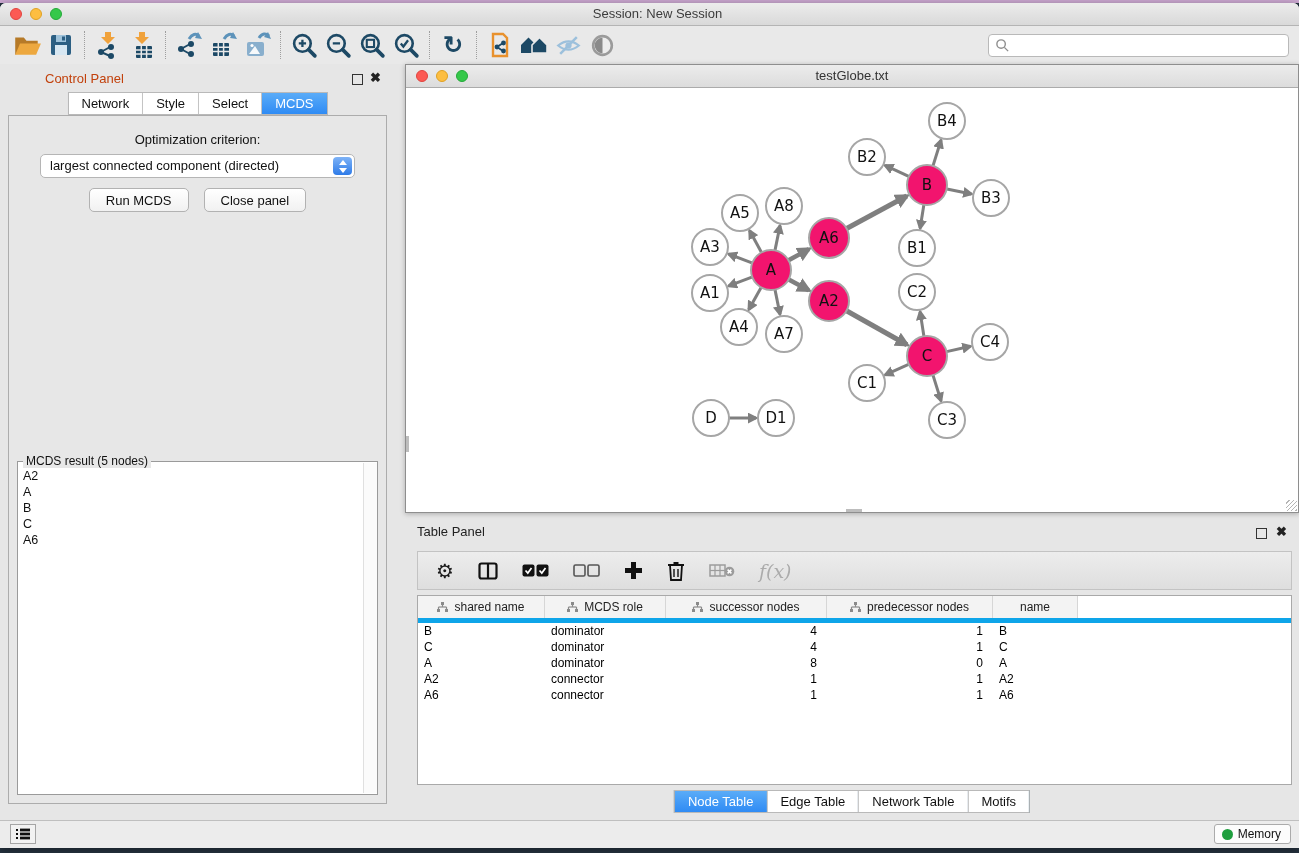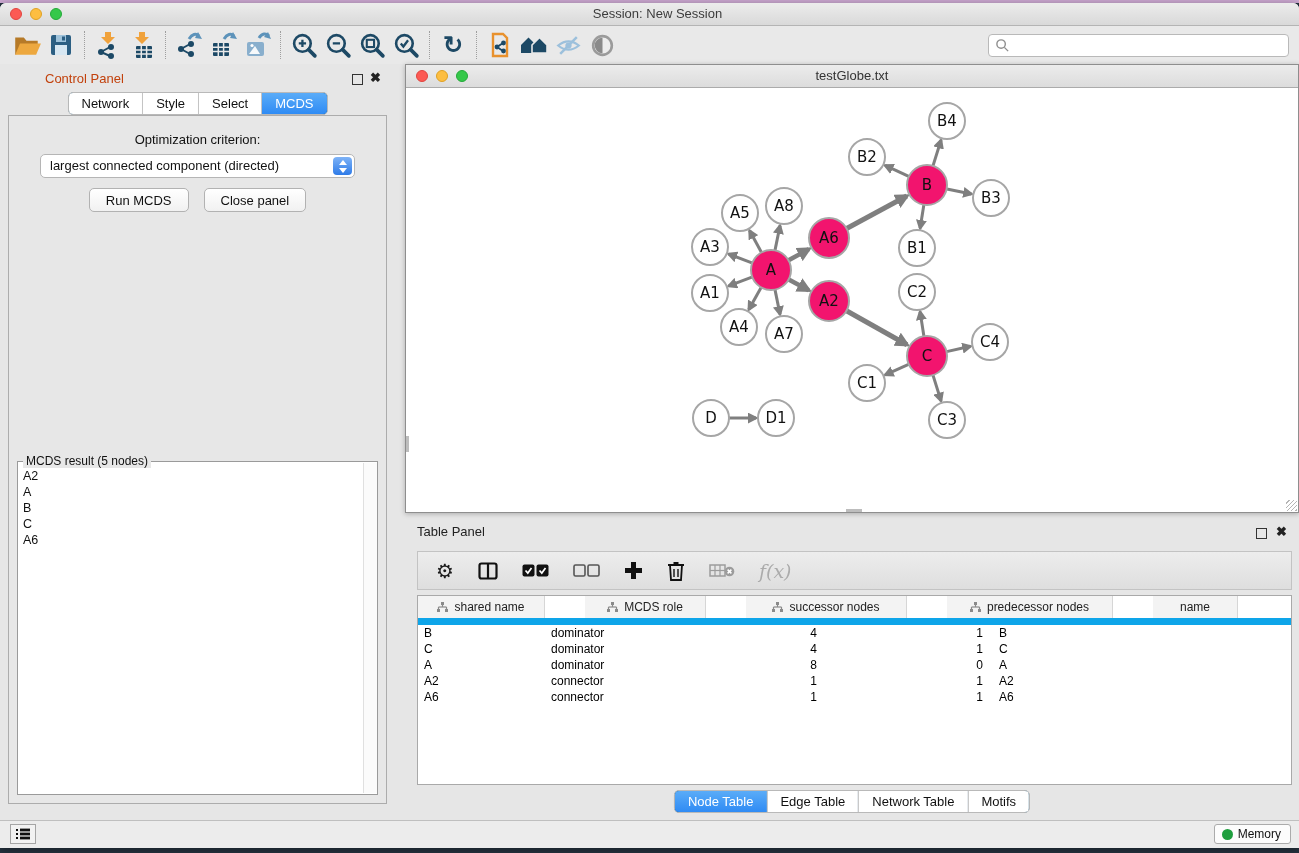--- a/index.html
+++ b/index.html
@@ -32,21 +32,21 @@
   .search input{border:none;outline:none;flex:1;height:17px;font-size:12px;background:transparent;}
   
   .content{position:absolute;top:61px;bottom:27px;left:0;right:0;background:#e6e6e6;}
   
   .control-panel{position:absolute;left:5px;top:4px;width:385px;bottom:11px;}
   .panel-title{position:absolute;left:8px;top:3px;font-size:13px;color:#c2410c;margin-left:32px;}
   .float-ic{position:absolute;width:9px;height:9px;border:1.5px solid #333;top:6px;}
   .close-ic{position:absolute;top:2px;font-size:13px;font-weight:bold;color:#222;cursor:default;}
   .control-panel .float-ic{right:27px;}
   .control-panel .close-ic{right:9px;}
-  .seg-control{display:inline-flex;background:#0c4a6e;border:1px solid #b9b9b9;border-radius:5px;overflow:hidden;justify-content:space-between;}
+  .seg-control{display:inline-flex;background:#0c4a6e;border:1px solid #b9b9b9;border-radius:0;overflow:hidden;justify-content:space-between;}
   .seg{padding:2px 13px;font-size:13px;background:#fff;color:#111;border-left:1px solid #c4c4c4;line-height:17px;white-space:nowrap;}
   .seg:first-child{border-left:none;}
   .seg.selected{background:linear-gradient(#5aacf8,#2f8bf4);color:#fff;}
   .cp-tabs{position:absolute;top:24px;left:50%;transform:translateX(-50%);}
   .cp-box{position:absolute;top:47px;left:3px;right:3px;bottom:6px;border:1px solid #acacac;background:#e7e7e7;}
   .opt-label{position:absolute;top:16px;width:100%;text-align:center;font-size:13px;color:#111;}
   .cp-select{position:absolute;top:38px;left:31px;right:31px;height:24px;background:#fff;border:1px solid #b5b5b5;border-radius:5px;box-sizing:border-box;}
   .cp-select .sel-text{position:absolute;left:9px;top:0;line-height:22px;font-size:13px;color:#111;}
   .stepper{position:absolute;right:2px;top:2px;bottom:2px;width:19px;border-radius:4px;background:linear-gradient(#7eb3f7,#2e7be8);display:flex;flex-direction:column;align-items:center;justify-content:center;gap:3px;}
   .stepper .up{width:0;height:0;border-left:4px solid transparent;border-right:4px solid transparent;border-bottom:5px solid #fff;}
@@ -69,21 +69,21 @@
     background:repeating-linear-gradient(135deg,transparent,transparent 2px,#b5b5b5 2px,#b5b5b5 3px);}
   
   .table-panel{position:absolute;left:405px;top:455px;right:0;bottom:2px;}
   .table-panel .float-ic{right:32px;top:9px;}
   .table-panel .close-ic{right:12px;top:5px;}
   .tp-title{position:absolute;left:12px;top:5px;font-size:13px;color:#222;}
   .tp-toolbar{position:absolute;left:12px;right:7px;top:32px;height:39px;border:1px solid #c3c3c3;background:linear-gradient(#ededed,#dedede);display:flex;align-items:center;padding-left:18px;gap:24px;box-sizing:border-box;}
   .gear-glyph{font-size:20px;color:#1a1a1a;font-family:"DejaVu Sans",sans-serif;line-height:1;}
   .fx{font-family:"DejaVu Serif",serif;font-style:italic;font-size:19px;color:#ababab;}
   .tp-table{position:absolute;left:12px;right:7px;top:76px;bottom:34px;border:1px solid #a9a9a9;background:#fff;overflow:hidden;}
-  .thead{display:flex;height:22px;border-bottom:7px solid #0ea5e9;gap:40px;}
+  .thead{display:flex;height:22px;border-bottom:5px solid #0ea5e9;}
   .th{background:#f3f3f3;border-right:1px solid #d6d6d6;display:flex;align-items:center;justify-content:center;gap:6px;font-size:12px;color:#222;box-sizing:border-box;}
   .th-fill{flex:1;background:#fff;}
   .tr{display:flex;height:16px;align-items:center;}
   .td{font-size:12px;color:#000;box-sizing:border-box;overflow:hidden;white-space:nowrap;}
   .td.left{padding-left:6px;text-align:left;}
   .td.right{padding-right:10px;text-align:right;}
   .tp-tabs{position:absolute;bottom:6px;left:50%;transform:translateX(-50%);}
   
   .statusbar{position:absolute;left:0;right:0;bottom:0;height:27px;background:#ececec;border-top:1px solid #bfbfbf;}
   .list-btn{position:absolute;left:10px;top:3px;width:26px;height:20px;border:1px solid #a5a5a5;background:#f2f2f2;display:flex;align-items:center;justify-content:center;box-sizing:border-box;}

